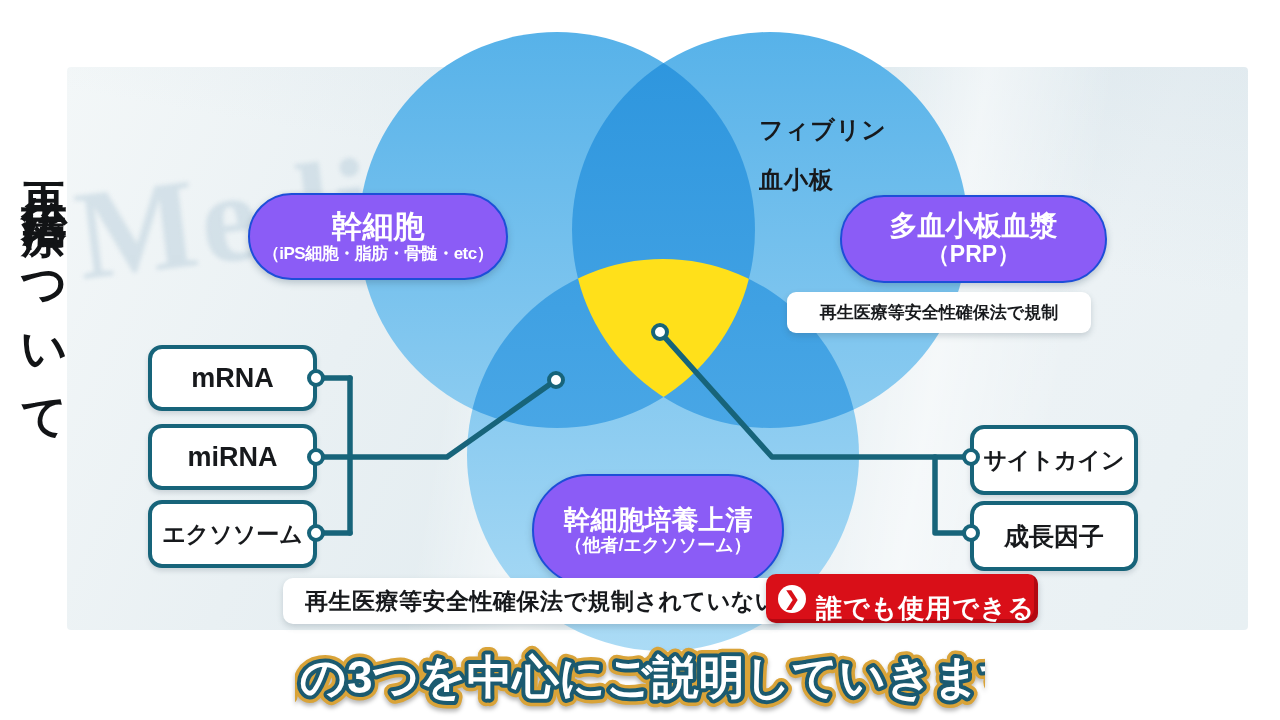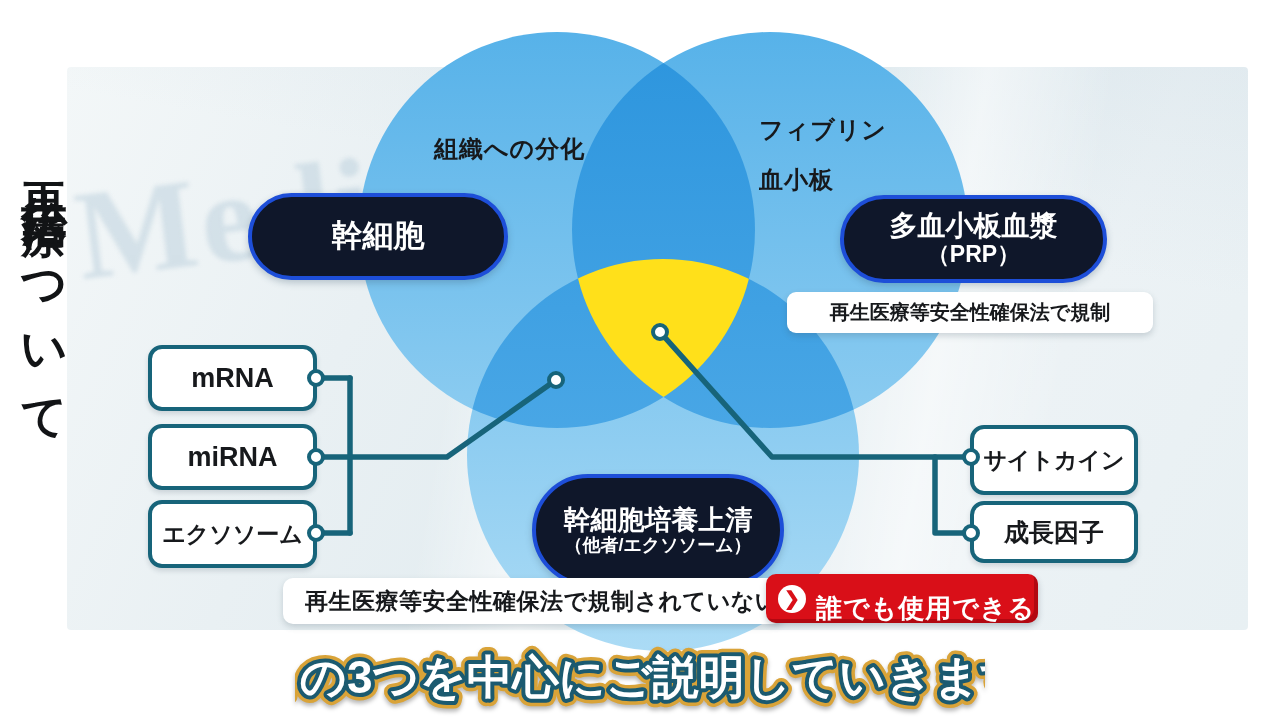--- a/index.html
+++ b/index.html
@@ -33,21 +33,21 @@
     position:absolute;width:10px;height:10px;border-radius:50%;
     background:#fff;border:4px solid #17647A;z-index:6;
   }
   
   .annot{
     position:absolute;color:#17191c;font-weight:bold;font-size:24px;line-height:32px;
     z-index:4;letter-spacing:1px;
   }
   
   .badge{
-    position:absolute;z-index:5;background:#0f172a;border:4px solid #1d4ed8;border-radius:60px;
+    position:absolute;z-index:5;background:#8b5cf6;border:2px solid #1d4ed8;border-radius:60px;
     display:flex;flex-direction:column;align-items:center;justify-content:center;
     color:#ffffff;text-align:center;box-shadow:0 3px 7px rgba(50,80,100,.28);
     box-sizing:border-box;line-height:1.12;
   }
   .badge .t1{font-weight:800;}
   .badge .t2{font-weight:800;}
   
   .note{
     position:absolute;z-index:5;background:#ffffff;border-radius:9px;
     display:flex;align-items:center;justify-content:center;
@@ -159,46 +159,46 @@
   </svg>
 
   <div class="dot" style="left:307px;top:369px"></div>
   <div class="dot" style="left:307px;top:448px"></div>
   <div class="dot" style="left:307px;top:524px"></div>
   <div class="dot" style="left:962px;top:448px"></div>
   <div class="dot" style="left:962px;top:524px"></div>
   <div class="dot" style="left:547px;top:371px"></div>
   <div class="dot" style="left:651px;top:323px"></div>
 
-  <div class="annot" style="left:434px;top:133px">組織への分化</div>
   <div class="annot" style="left:759px;top:114px">フィブリン</div>
   <div class="annot" style="left:759px;top:164px">血小板</div>
 
   <div class="badge" style="left:248px;top:193px;width:260px;height:87px">
     <div class="t1" style="font-size:31px">幹細胞</div>
+    <div class="t2" style="font-size:17px;letter-spacing:-.5px">（iPS細胞・脂肪・骨髄・etc）</div>
   </div>
 
   <div class="badge" style="left:840px;top:195px;width:267px;height:88px">
     <div class="t1" style="font-size:28px">多血小板血漿</div>
     <div class="t2" style="font-size:23px">（PRP）</div>
   </div>
 
   <div class="badge" style="left:532px;top:474px;width:252px;height:112px">
     <div class="t1" style="font-size:27px">幹細胞培養上清</div>
     <div class="t2" style="font-size:18px">（他者/エクソソーム）</div>
   </div>
 
-  <div class="note" style="left:787px;top:292px;width:366px;height:41px;font-size:20px">再生医療等安全性確保法で規制</div>
+  <div class="note" style="left:787px;top:292px;width:304px;height:41px;font-size:17px">再生医療等安全性確保法で規制</div>
 
   <div class="item" style="left:148px;top:345px;width:169px;height:66px;font-size:27px">mRNA</div>
   <div class="item" style="left:148px;top:424px;width:169px;height:66px;font-size:27px">miRNA</div>
   <div class="item" style="left:148px;top:500px;width:169px;height:68px;font-size:23px">エクソソーム</div>
 
   <div class="item" style="left:970px;top:425px;width:168px;height:70px;font-size:23px">サイトカイン</div>
-  <div class="item" style="left:970px;top:501px;width:168px;height:62px;font-size:25px">成長因子</div>
+  <div class="item" style="left:970px;top:501px;width:168px;height:70px;font-size:25px">成長因子</div>
 
   <div class="banner-white">再生医療等安全性確保法で規制されていない</div>
   <div class="banner-red">
     <span class="chev">
         <span>❯</span>
       </span>
     <span class="txt">誰でも使用できる</span>
   </div>
 
   <div class="vtitle">再生治療について</div>

